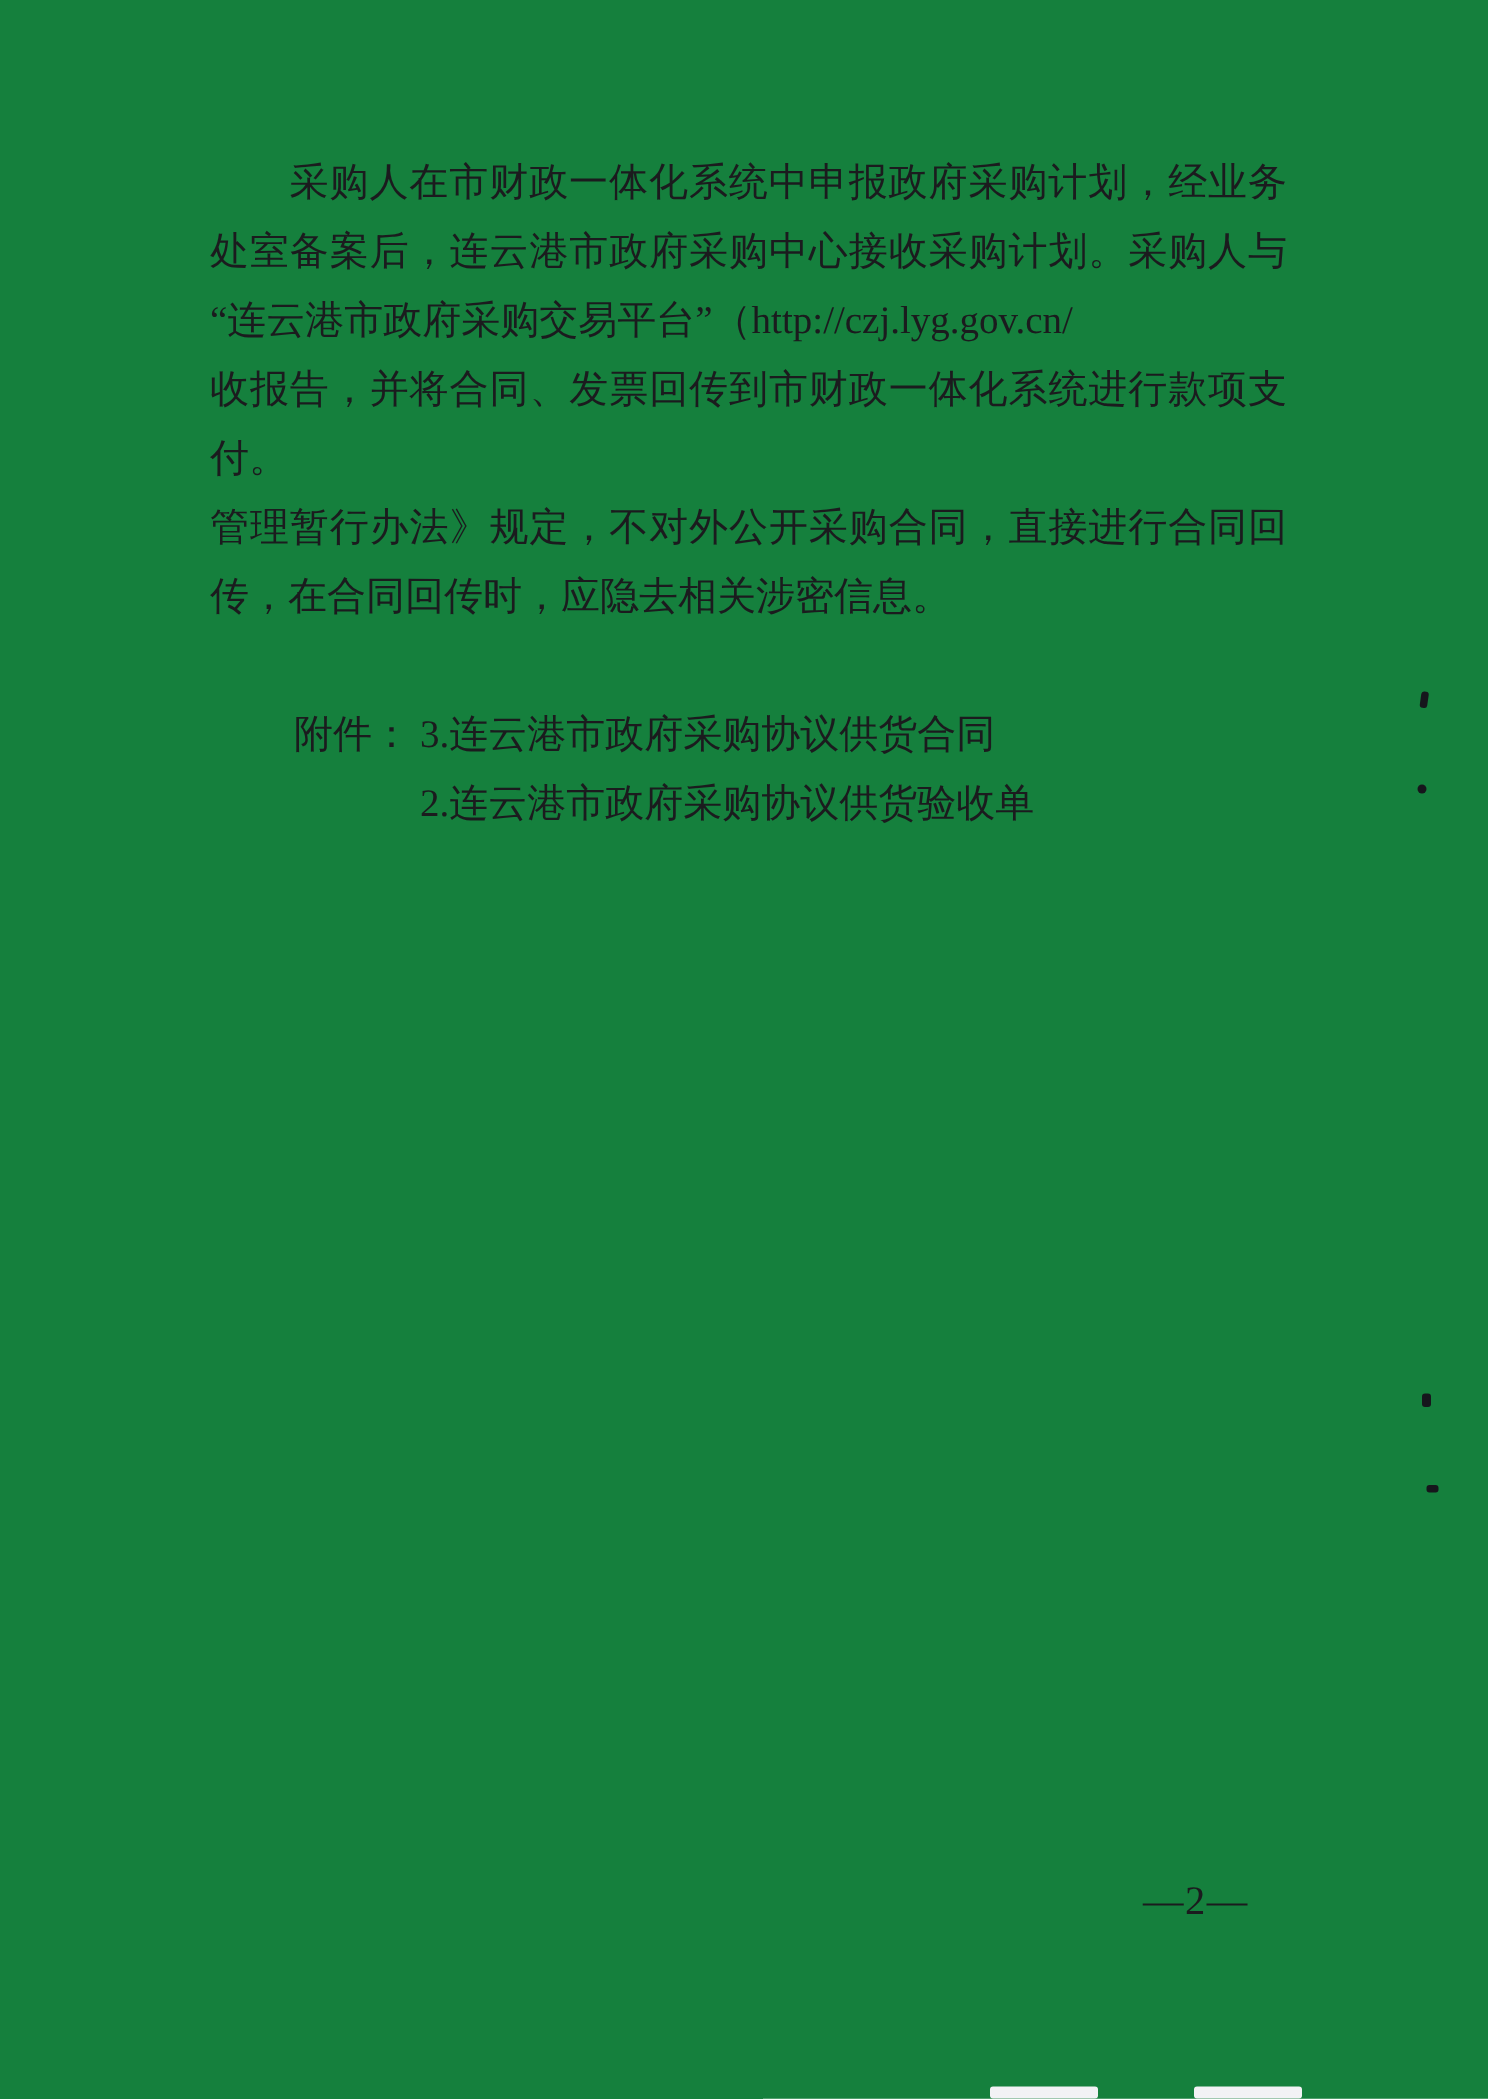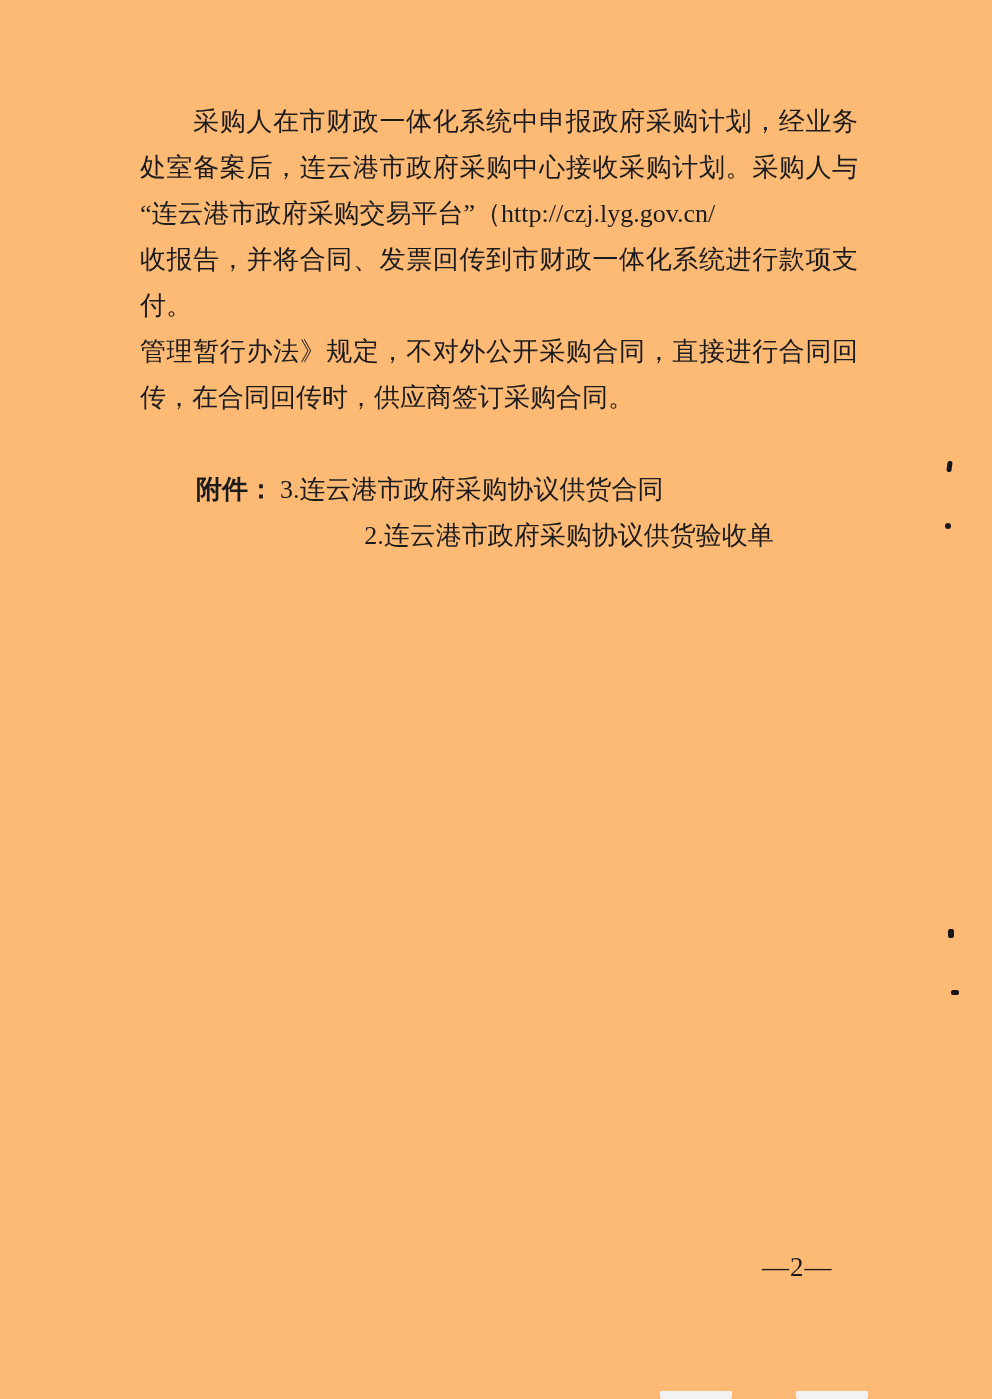--- a/index.html
+++ b/index.html
@@ -11,21 +11,21 @@
     height: 1399px;
     background: #ffffff;
     position: relative;
     overflow: hidden;
     font-family: "Liberation Serif", "DejaVu Serif", serif;
     color: #1b1b1e;
   }
   .page {
     position: absolute;
     inset: 0;
-    background: #fdba74;
+    background: #15803d;
   }
   .content {
     position: absolute;
     left: 140px;
     top: 99px;
     width: 718px;
     font-size: 26px;
     line-height: 46px;
   }
   .line {
@@ -43,25 +43,23 @@
     width: 665px;
   }
   .spacer {
     height: 46px;
   }
   .attach-line1 {
     padding-left: 56px;
   }
   .attach-label {
     margin-right: 6px;
-    font-weight: bold;
   }
   .attach-line2 {
     padding-left: 140px;
-    text-align: center;
   }
   .page-number {
     position: absolute;
     left: 762px;
     top: 1247px;
     font-size: 27px;
     line-height: 40px;
     letter-spacing: 1px;
     color: #1b1b1e;
   }
@@ -92,21 +90,21 @@
 
   <div class="content">
 
     <div class="line just indent">采购人在市财政一体化系统中申报政府采购计划，经业务</div>
     <div class="line just">处室备案后，连云港市政府采购中心接收采购计划。采购人与</div>
     <div class="line">“连云港市政府采购交易平台”（http://czj.lyg.gov.cn/</div>
     <div class="line just">收报告，并将合同、发票回传到市财政一体化系统进行款项支</div>
     <div class="line">付。</div>
 
     <div class="line just">管理暂行办法》规定，不对外公开采购合同，直接进行合同回</div>
-    <div class="line">传，在合同回传时，供应商签订采购合同。</div>
+    <div class="line">传，在合同回传时，应隐去相关涉密信息。</div>
 
     <div class="spacer"></div>
 
     <div class="line attach-line1">
       <span class="attach-label">附件：</span><span>3.连云港市政府采购协议供货合同</span>
     </div>
     <div class="line attach-line2">
       <span>2.连云港市政府采购协议供货验收单</span>
     </div>
 

